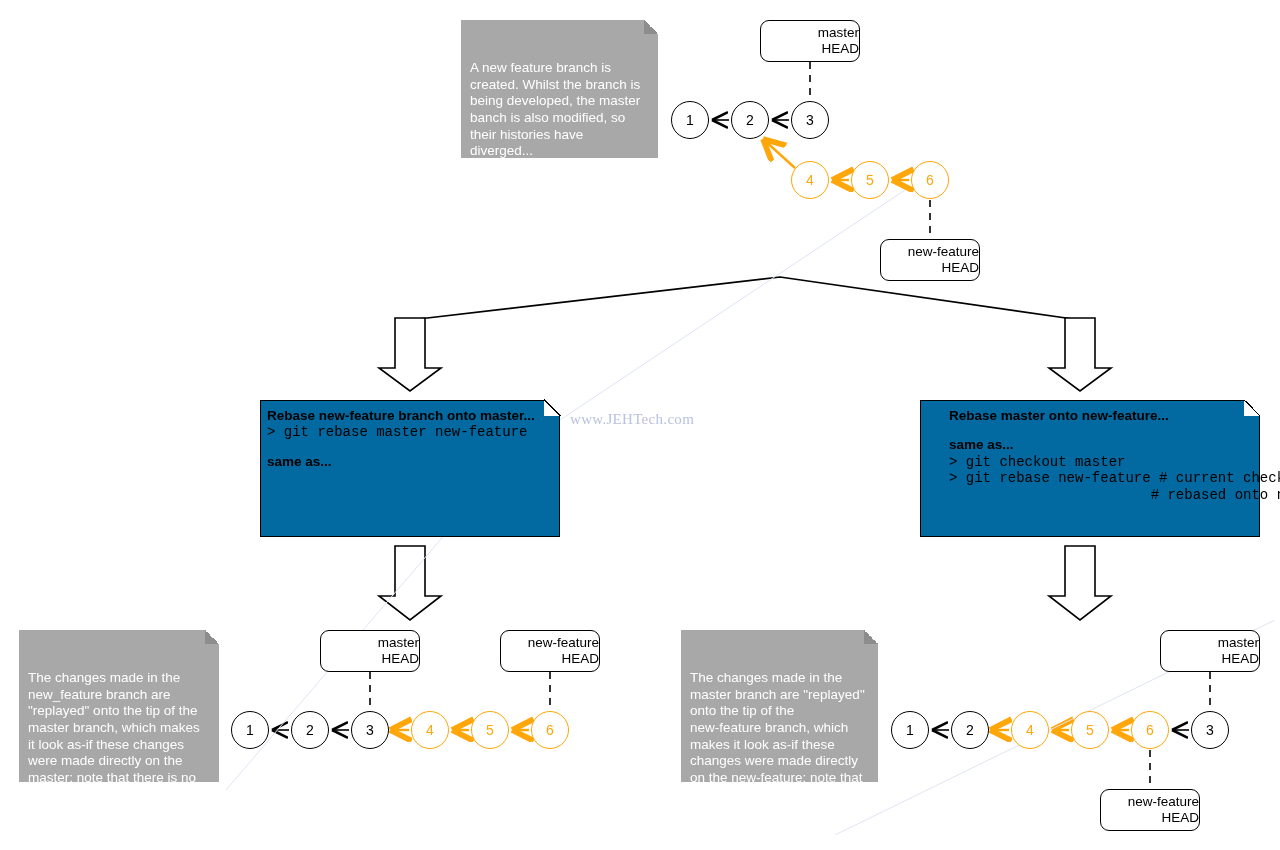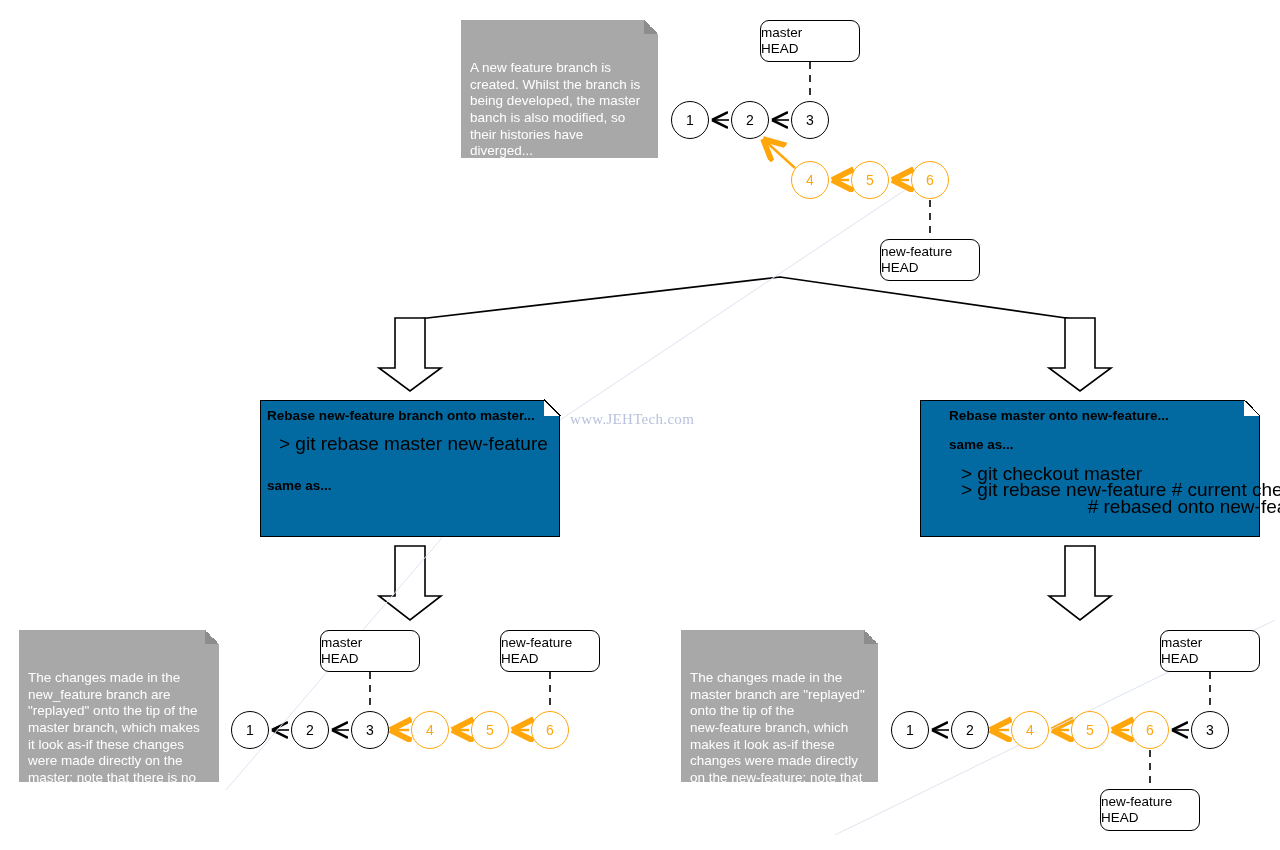--- a/index.html
+++ b/index.html
@@ -23,21 +23,21 @@
   }
 
   
   .cmdbox{
     position:absolute;background:#0369a1;border:1.6px solid #000;
     box-sizing:border-box;padding:7px 8px 8px 6px;
     font-size:13.5px;line-height:16.4px;color:#000;
   }
   .cmdbox .ttl{font-weight:bold;}
   .cmdbox .sp{display:block;height:13px;}
-  .cmdbox pre{margin:12px;font-family:Liberation Sans, sans-serif;font-size:19px;line-height:16.4px;white-space:pre;}
+  .cmdbox pre{margin:0;font-family:Liberation Mono, monospace;font-size:14px;line-height:16.4px;white-space:pre;}
   .cmdbox .corner{
     position:absolute;right:-1.6px;top:-1.6px;width:17px;height:17px;
     background:linear-gradient(225deg,#ffffff 50%,#000 50%,#000 54%,#ffffff 54%);
     border-left:0;border-bottom:0;
   }
   .cmdbox .corner:after{
     content:"";position:absolute;right:0;top:0;width:17px;height:17px;
     background:linear-gradient(45deg,transparent 0,transparent 0);
   }
 
@@ -47,21 +47,21 @@
     border:1.6px solid #000;background:#fff;box-sizing:border-box;
     display:flex;align-items:center;justify-content:center;
     font-size:14px;color:#000;
   }
   .node.orange{border-color:#ffa60a;color:#ffa60a;}
 
   
   .head{
     position:absolute;border:1.6px solid #000;border-radius:9px;background:#fff;
     box-sizing:border-box;display:flex;flex-direction:column;
-    align-items:flex-start;justify-content:center;
+    align-items:flex-end;justify-content:center;
     font-size:13.5px;line-height:16px;color:#000;
   }
 
   
   .wm{
     position:absolute;color:#b9c2dd;font-size:15px;
     font-family:"Liberation Serif","DejaVu Serif",serif;letter-spacing:.3px;
   }
 </style>
 </head>

